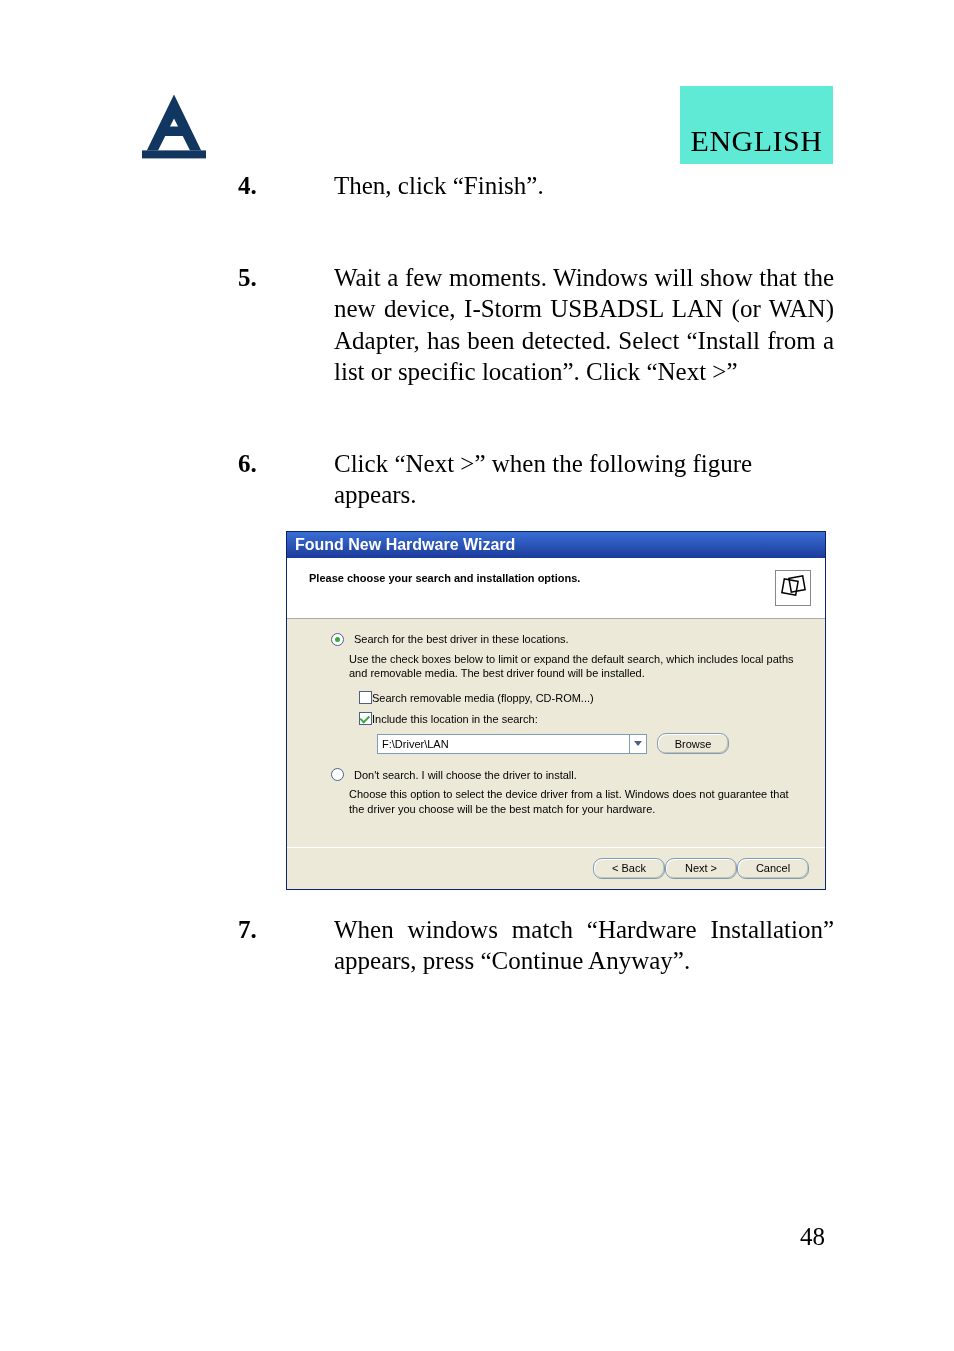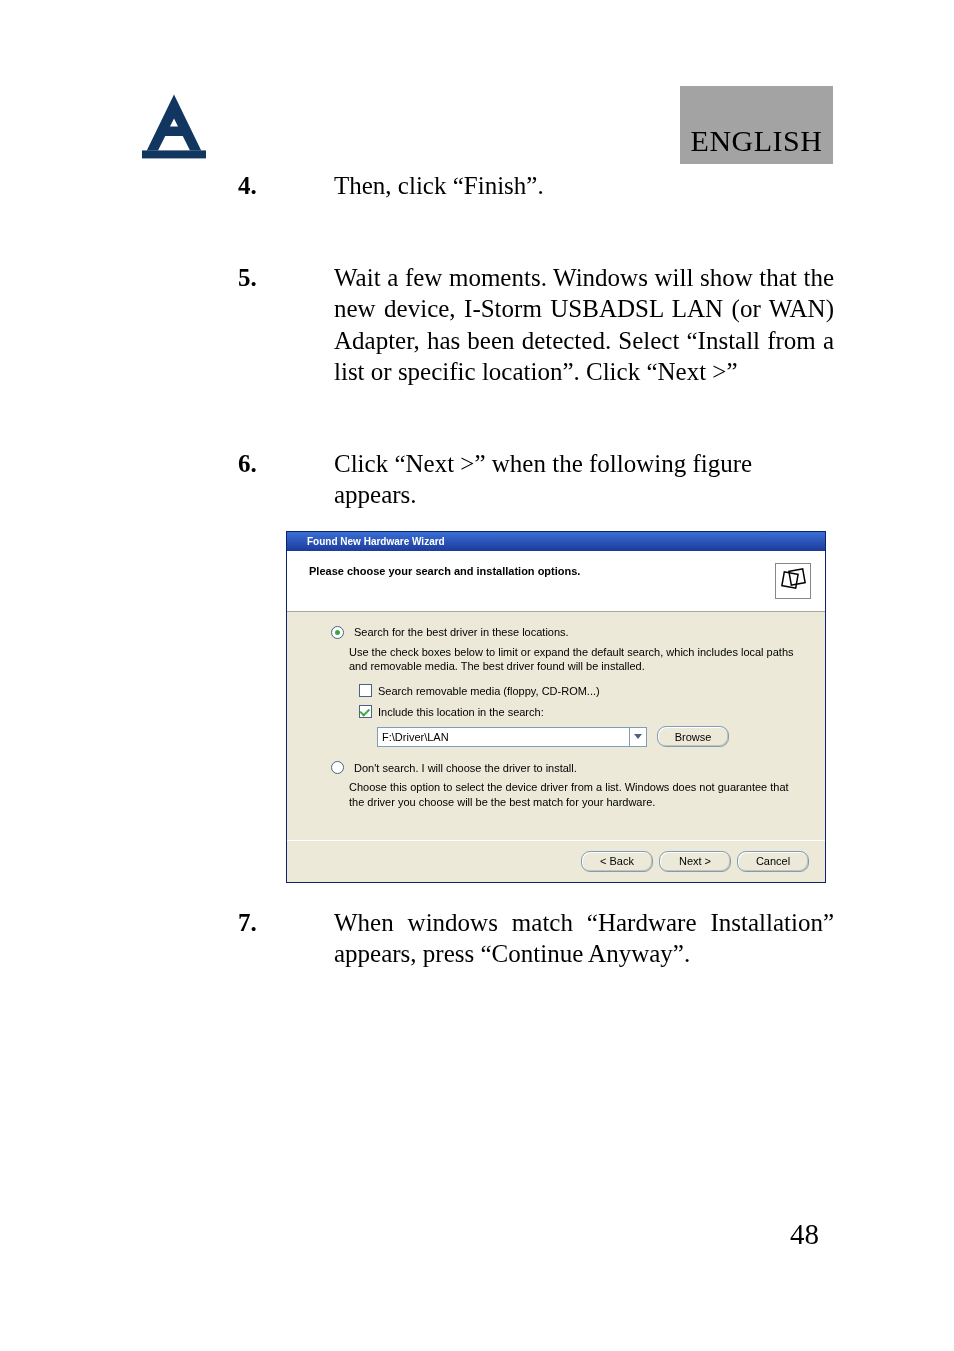--- a/index.html
+++ b/index.html
@@ -24,21 +24,21 @@
     width: 80px;
     height: 80px;
   }
   .logo svg { width: 100%; height: 100%; }
   .lang-box {
     position: absolute;
     left: 680px;
     top: 86px;
     width: 153px;
     height: 78px;
-    background: #a3a3a3;
+    background: #5eead4;
     color: #000;
     font-size: 30px;
     display: flex;
     align-items: flex-end;
     justify-content: center;
     padding-bottom: 6px;
     box-sizing: border-box;
     letter-spacing: 0.5px;
   }
   .steps {
@@ -74,22 +74,22 @@
     width: 538px;
     border: 1px solid #0a246a;
     font-family: Tahoma, Arial, sans-serif;
     font-size: 11px;
     background: #ece9d8;
   }
   .titlebar {
     background: linear-gradient(#3a6ed5, #1c3b9b);
     color: #fff;
     font-weight: bold;
-    font-size: 10px;
-    padding: 4px 20px;
+    font-size: 16px;
+    padding: 4px 8px;
   }
   .dlg-head {
     background: #fff;
     padding: 12px 14px 12px 22px;
     display: flex;
     align-items: flex-start;
     justify-content: space-between;
     border-bottom: 1px solid #aca899;
   }
   .dlg-head .title {
@@ -109,21 +109,21 @@
     color: #000;
   }
   .radio-row { display: flex; align-items: center; gap: 10px; margin-bottom: 6px; }
   .radio {
     width: 11px; height: 11px; border-radius: 50%; border: 1px solid #4d6185;
     display: inline-flex; align-items: center; justify-content: center; background:#fff;
     flex:none;
   }
   .radio .dot { width:5px; height:5px; border-radius:50%; background:#39a93f; }
   .desc { margin-left: 18px; margin-bottom: 10px; color:#000; line-height:1.35; }
-  .cb-row { display:flex; align-items:center; gap:6px; margin-left: 28px; margin-bottom: 8px; }
+  .cb-row { display:flex; align-items:center; gap:0; margin-left: 28px; margin-bottom: 8px; }
   .cb {
     width:11px; height:11px; border:1px solid #4d6185; background:#fff; flex:none;
     display:inline-flex; align-items:center; justify-content:center;
   }
   .cb.checked::after {
     content:""; display:block; width:7px; height:4px;
     border-left:2px solid #39a93f; border-bottom:2px solid #39a93f;
     transform: rotate(-45deg) translate(0px,-1px);
   }
   .path-row { display:flex; gap:10px; margin:6px 0 14px 46px; align-items:center; }
@@ -141,28 +141,28 @@
     border:1px solid #7f9db9; background:#ece9d8;
     font-family: Tahoma, Arial, sans-serif; font-size:11px;
     padding:0 10px;
     border-radius:9px;
     box-shadow: inset 1px 1px 0 #fff, inset -1px -1px 0 #c6c3b3;
   }
   .second-option .desc { margin-left:18px; }
   .dlg-buttons {
     border-top:1px solid #fff;
     padding:10px 16px;
-    display:flex; justify-content:flex-end; gap:6px;
+    display:flex; justify-content:flex-end; gap:0;
     background:#ece9d8;
   }
   .pagenum {
     position:absolute;
-    right:135px;
+    right:129px;
     bottom:100px;
-    font-size:29px;
+    font-size:25px;
   }
 </style>
 </head>
 <body>
 
 <div class="page">
 
   <div class="logo">
     <svg viewBox="0 0 100 100">
       <rect x="10" y="78" width="80" height="10" fill="#11365f"></rect>

